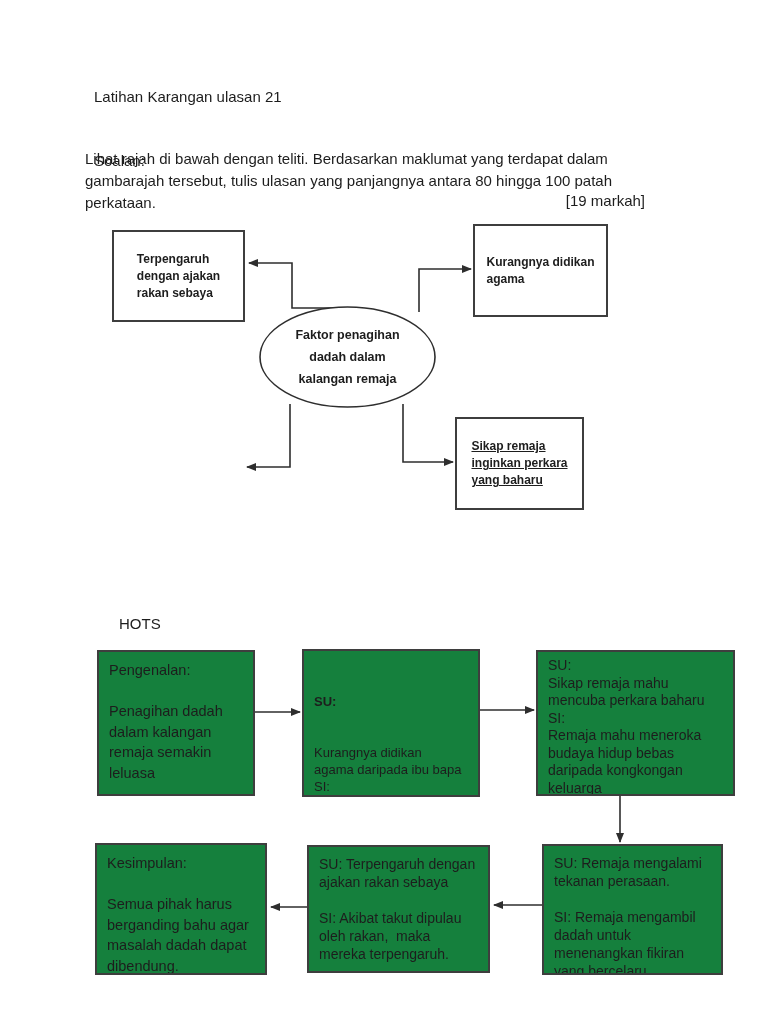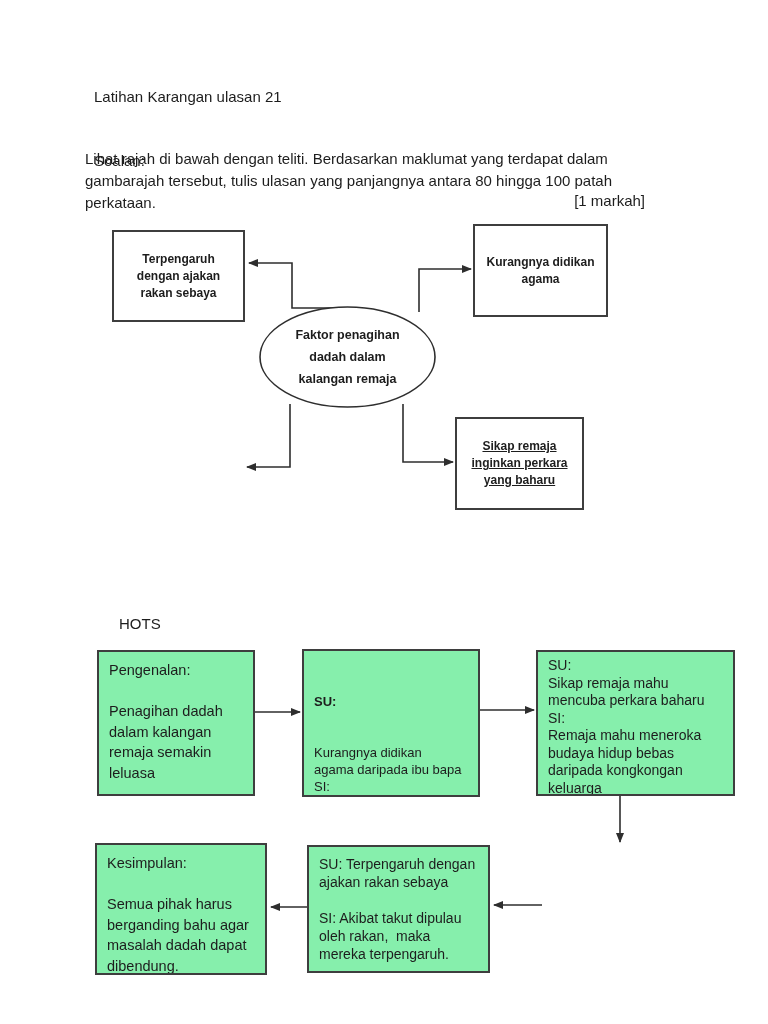--- a/index.html
+++ b/index.html
@@ -16,54 +16,54 @@
 
   svg.lines { position:absolute; left:0; top:0; z-index:1; }
   .cline { stroke:var(--line,#2e2e2e); stroke-width:1.6; fill:none; }
   .ahead { fill:var(--line,#2e2e2e); }
   .eshape { stroke:var(--line,#2e2e2e); stroke-width:1.6; fill:#ffffff; }
 
   .mbox {
     position:absolute; z-index:2; box-sizing:border-box;
     border:2px solid #3e3e3e; background:#fff;
     display:flex; align-items:center; justify-content:center;
-    text-align:center; font-weight:bold; font-size:12px; line-height:17px;
+    font-weight:bold; font-size:12px; line-height:17px;
     white-space:pre-wrap; padding:5px;
   }
   .mbox.gray { border-color:#6a6a6a; }
   .etext {
     position:absolute; z-index:2;
     display:flex; align-items:center; justify-content:center;
     text-align:center; font-weight:bold; font-size:12.5px; line-height:22px;
     white-space:pre-wrap;
   }
   .fbox {
     position:absolute; z-index:2; box-sizing:border-box;
-    border:2px solid #3e3e3e; background:#86efac;
+    border:2px solid #3e3e3e; background:#15803d;
     font-size:14px; line-height:18px; padding:8px 6px 6px 10px;
     white-space:pre-wrap; overflow:hidden;
   }
   .fbox .blk { display:block; white-space:pre-wrap; }
   .fbox .bold { font-weight:bold; }
   .f-intro { font-size:14.5px; line-height:20.5px; }
   .f-su2 { font-size:13px; line-height:17px; }
   .f-su3 { font-size:14px; line-height:17.5px; padding-top:5px; }
   .f-kes { font-size:14.5px; line-height:20.5px; }
 </style>
 </head>
 <body>
 
 <div class="page">
 
   <div class="abs t15" style="left:94px; top:87px;">Latihan Karangan ulasan 21</div>
   <div class="abs t15" style="left:94px; top:121px;margin-top:30px;">Soalan:</div>
   <div class="abs para" style="left:85px; top:148px; width:560px;">Lihat rajah di bawah dengan teliti. Berdasarkan maklumat yang terdapat dalam
 gambarajah tersebut, tulis ulasan yang panjangnya antara 80 hingga 100 patah
 perkataan.</div>
-  <div class="abs marks" style="left:94px; top:192px; width:551px;">[1 markah]</div>
+  <div class="abs marks" style="left:94px; top:192px; width:551px;">[19 markah]</div>
 
   <svg class="lines" width="768" height="1024" viewBox="0 0 768 1024">
     <defs>
       <marker id="arrow" viewBox="0 0 10 8" refX="9" refY="4" markerWidth="10" markerHeight="9" markerUnits="userSpaceOnUse" orient="auto">
         <path class="ahead" d="M0,0 L10,4 L0,8 Z"></path>
       </marker>
     </defs>
 
     <path class="cline" marker-end="url(#arrow)" d="M 348,308 L 292,308 L 292,263 L 249,263"></path>
     <path class="cline" marker-end="url(#arrow)" d="M 419,312 L 419,269 L 471,269"></path>
@@ -131,14 +131,21 @@
 oleh rakan,  maka
 mereka terpengaruh.</div>
 
   <div class="fbox f-kes" style="left:95px; top:843px; width:172px; height:132px;">Kesimpulan:
 
 Semua pihak harus
 berganding bahu agar
 masalah dadah dapat
 dibendung.</div>
 
+  <div class="fbox" style="left:542px; top:844px; width:181px; height:131px;">SU: Remaja mengalami
+tekanan perasaan.
+
+SI: Remaja mengambil
+dadah untuk
+menenangkan fikiran
+yang bercelaru.</div>
 
 </div>
 
 </body></html>

